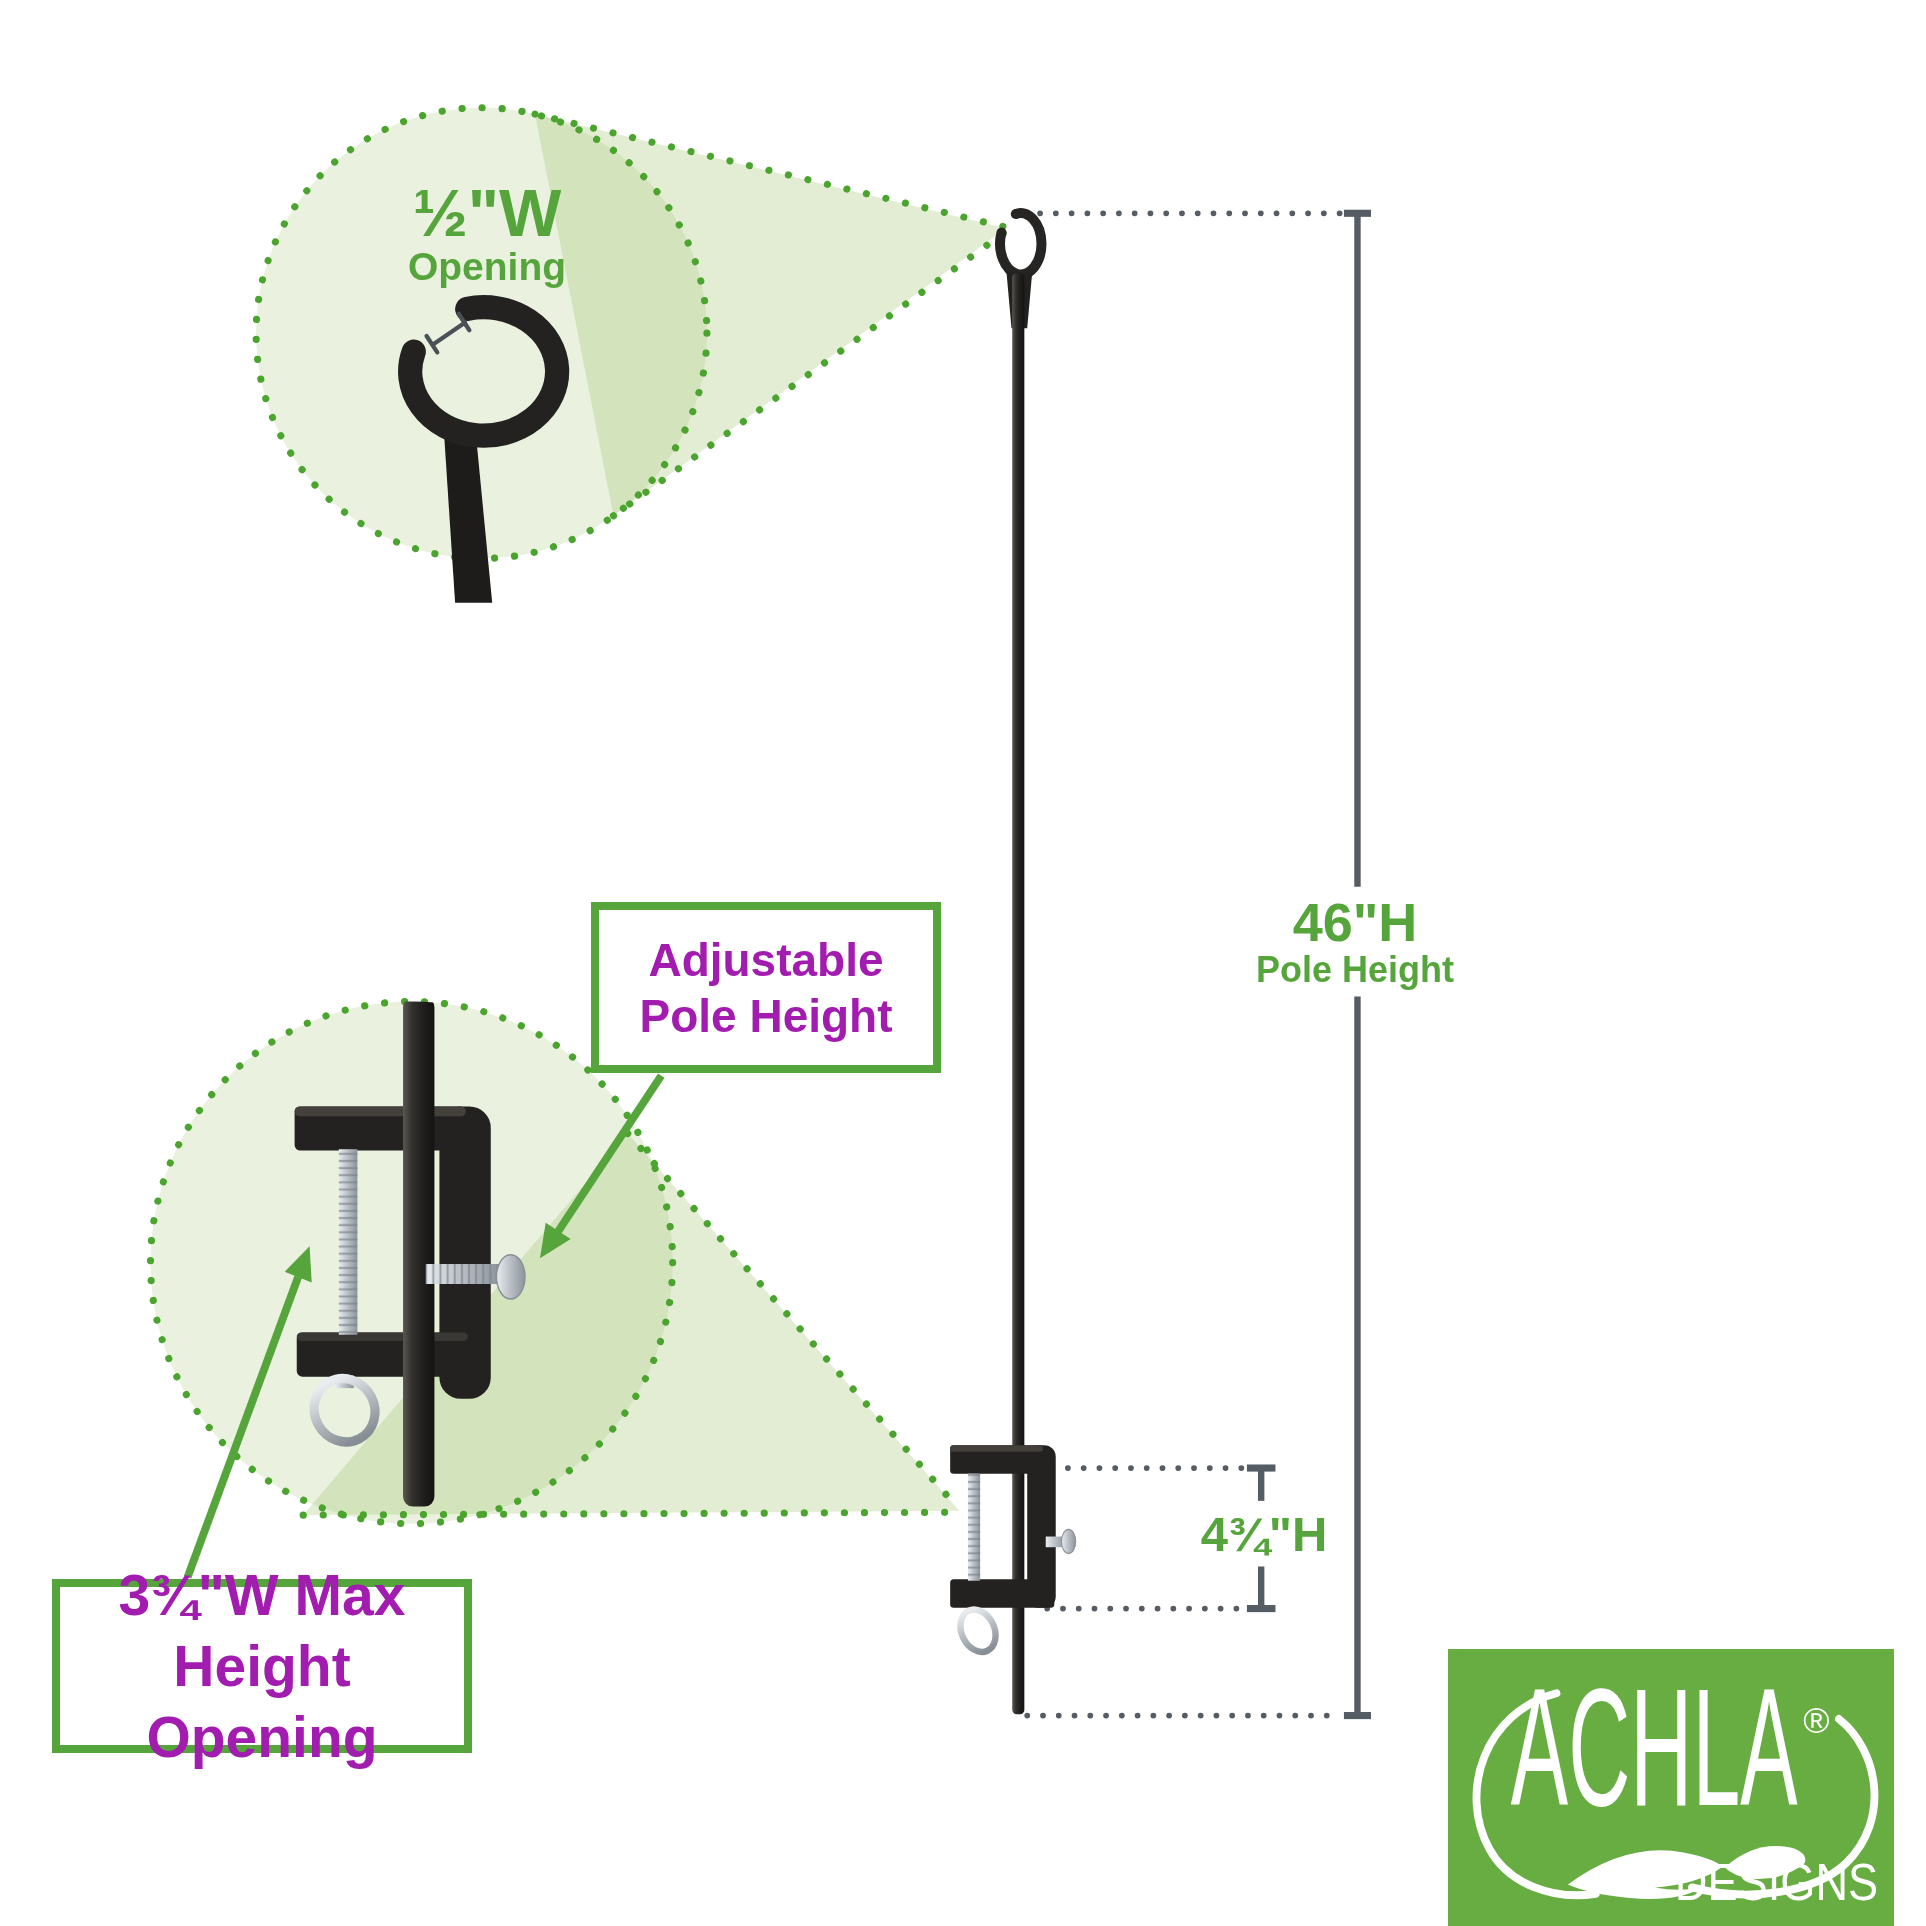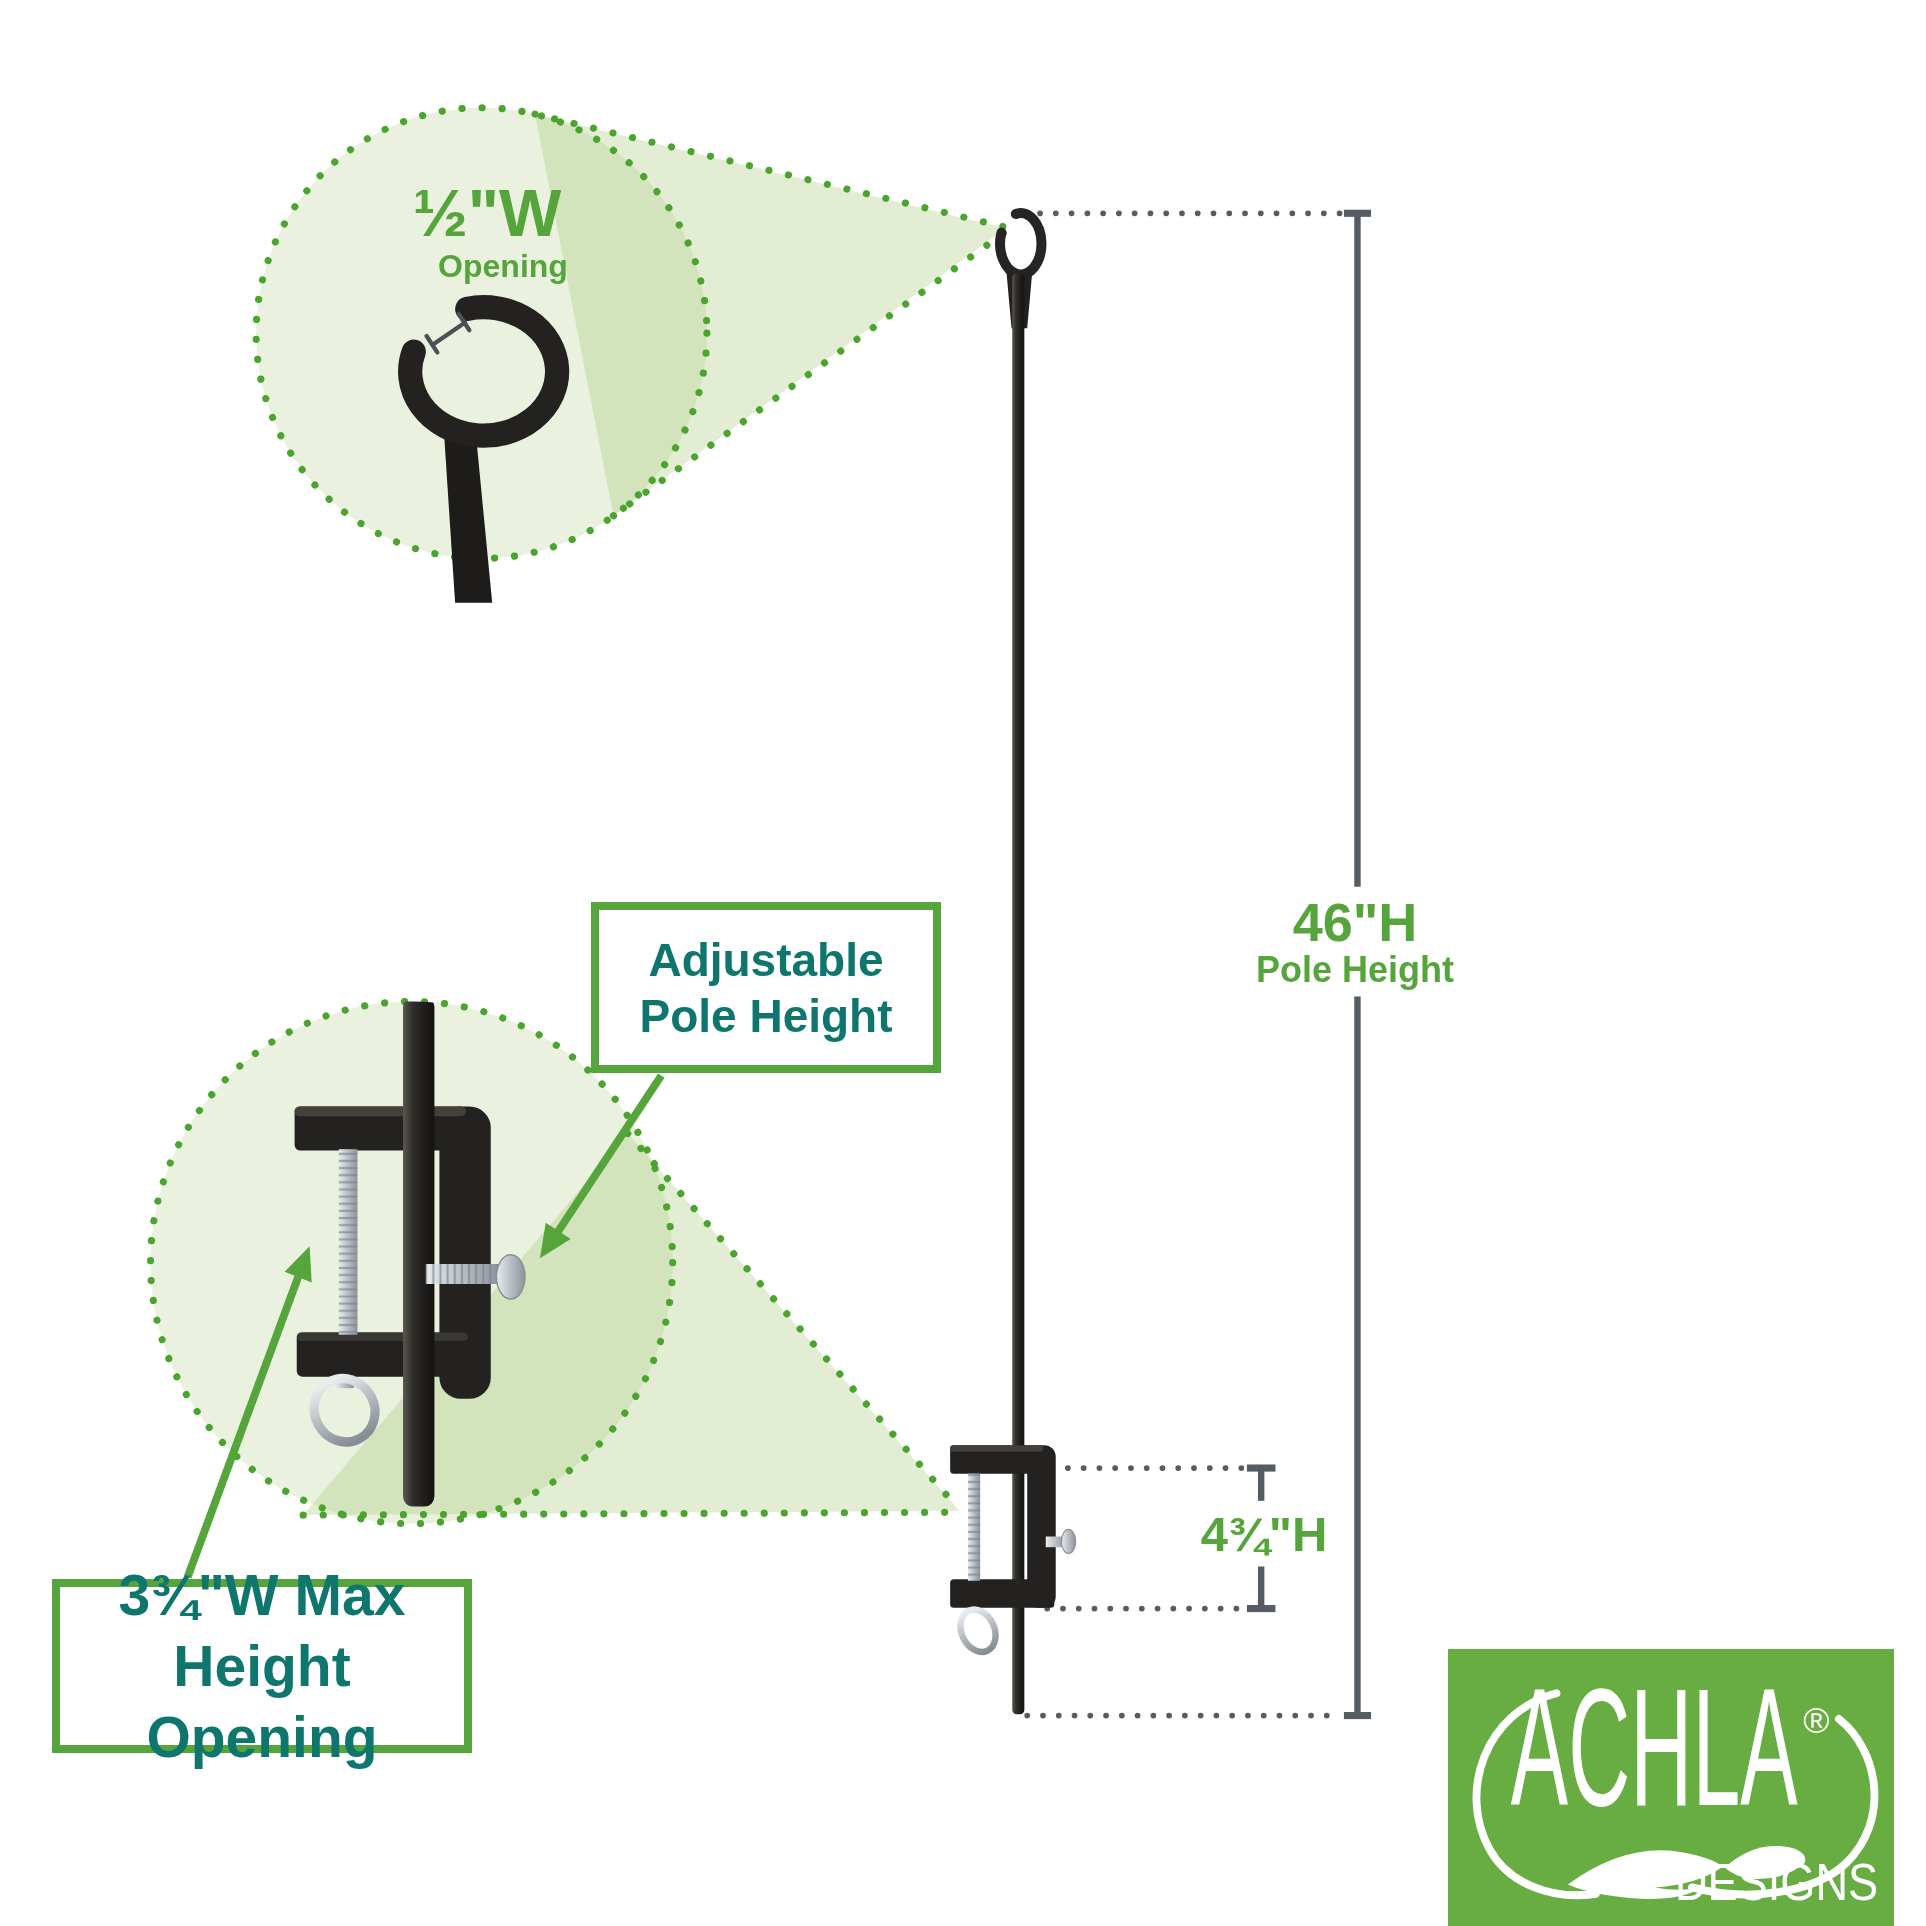--- a/index.html
+++ b/index.html
@@ -1,28 +1,28 @@
 <!DOCTYPE html>
 <html style="font-size:11.4px"><head>
 <meta charset="utf-8">
 <style>
   html,body{margin:0;padding:0;background:#ffffff;}
   .stage{position:relative;width:1926px;height:1926px;background:#ffffff;overflow:hidden;
          font-family:"Liberation Sans", sans-serif;}
   .layer{position:absolute;left:0;top:0;width:1926px;height:1926px;}
   .lbl{position:absolute;transform:translate(-50%,-50%);color:#56a53c;font-weight:700;
        white-space:nowrap;text-align:center;line-height:1;}
-  .callout{position:absolute;background:#ffffff;border:8.6px solid #56a53c;color:#0f766e;
+  .callout{position:absolute;background:#ffffff;border:8.6px solid #56a53c;color:#a21caf;
            font-weight:700;display:flex;flex-direction:column;align-items:center;
            justify-content:center;text-align:center;box-sizing:border-box;}
   .callout .cl-line{display:block;}
   #callout-adjustable{left:591px;top:902px;width:350px;height:171px;font-size:46px;line-height:56px;}
   #callout-clamp{left:52px;top:1579px;width:420px;height:174px;font-size:57px;line-height:71px;}
   #lbl-opening-size{left:487px;top:213px;font-size:66px;}
-  #lbl-opening-cap{left:503px;top:266px;font-size:32px;}
+  #lbl-opening-cap{left:487px;top:266px;font-size:39px;}
   #lbl-pole-size{left:1355px;top:922px;font-size:54px;}
   #lbl-pole-cap{left:1355px;top:970px;font-size:36px;}
   #lbl-clamp-size{left:1264px;top:1534px;font-size:49px;}
   .logo-block{position:absolute;left:1448px;top:1649px;width:446px;height:277px;background:#67ad42;}
 </style>
 </head>
 <body>
 
 <div class="stage">
 

